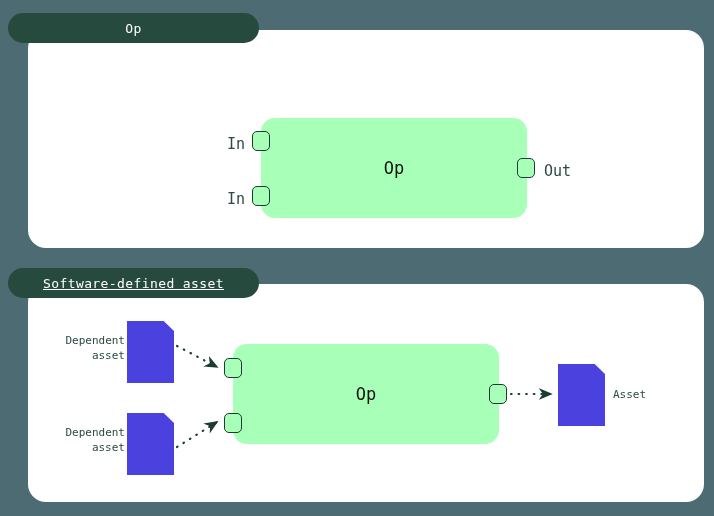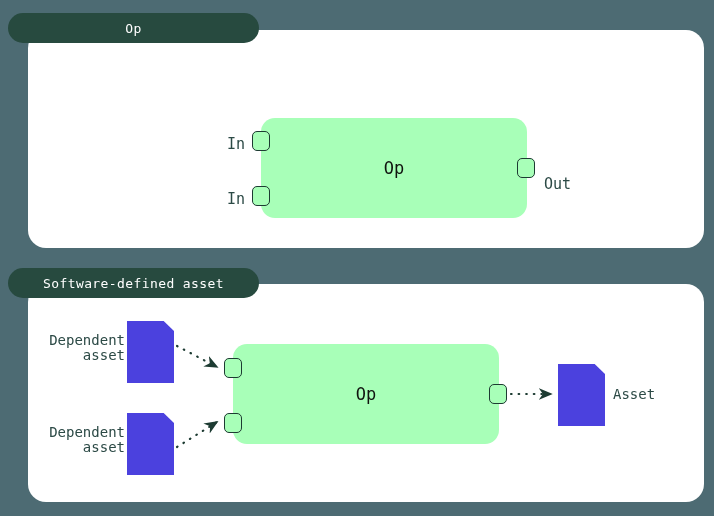--- a/index.html
+++ b/index.html
@@ -47,21 +47,21 @@
     color: #ffffff;
     font-size: 13px;
     letter-spacing: 0.4px;
     display: flex;
     align-items: center;
     justify-content: center;
     box-sizing: border-box;
     z-index: 5;
   }
   .tab-op    { top: 13px; }
-  .tab-asset { top: 268px; }
+  .tab-asset { top: 268px; text-decoration: underline; }
 
   
   .op-box {
     position: absolute;
     background: #a8ffb8;
     border-radius: 14px;
     display: flex;
     align-items: center;
     justify-content: center;
     color: #10140f;
@@ -91,26 +91,26 @@
   
   .port-label {
     position: absolute;
     font-size: 15px;
     color: #2c4a46;
     white-space: nowrap;
     z-index: 3;
   }
   .lbl-in-1a { left: 199px; top: 105px; }
   .lbl-in-1b { left: 199px; top: 160px; }
-  .lbl-out-1 { left: 516px; top: 145px; }
+  .lbl-out-1 { left: 516px; top: 132px; }
 
   
   .asset-label {
     position: absolute;
-    font-size: 14px;
+    font-size: 11px;
     line-height: 15px;
     color: #2c4a46;
     white-space: pre-line;
     z-index: 3;
   }
   .lbl-dep-a { left: 46px; top: 333px; width: 79px; text-align: right; }
   .lbl-dep-b { left: 46px; top: 425px; width: 79px; text-align: right; }
   .lbl-asset { left: 613px; top: 387px; text-align: left; }
 
   

